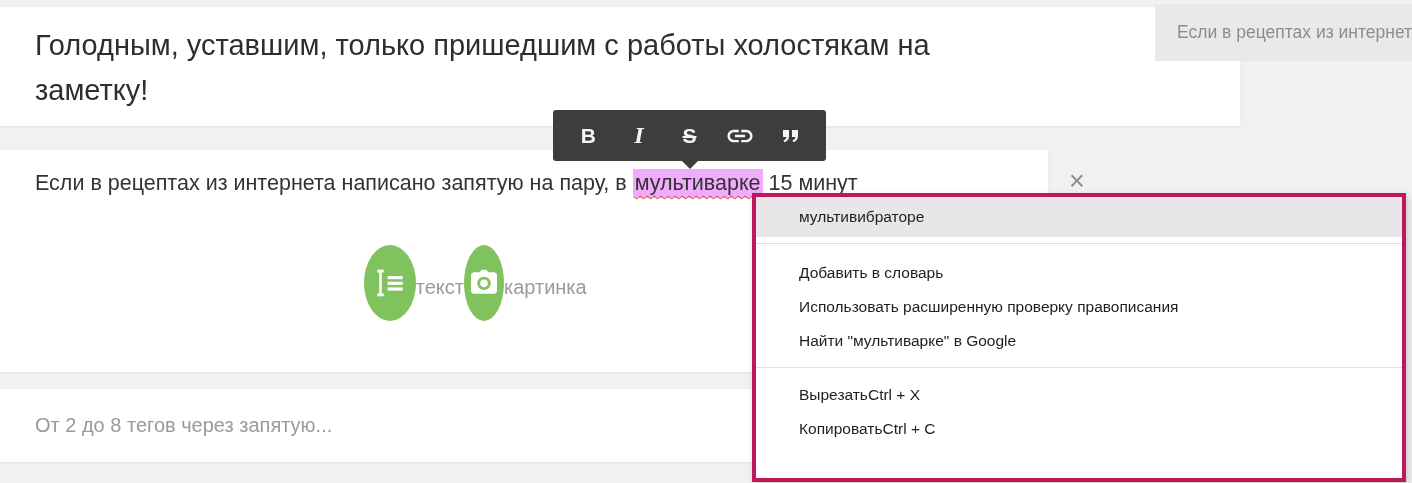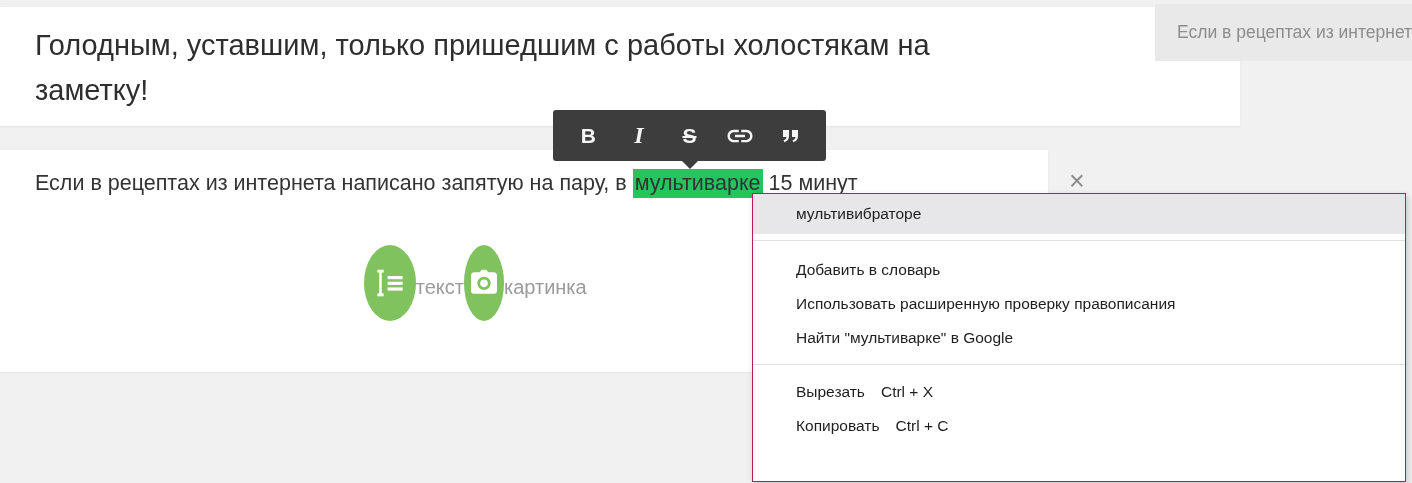--- a/index.html
+++ b/index.html
@@ -17,22 +17,22 @@
     font-size:29px; line-height:45px; color:#2e2e2e; outline:none;
   }
 
   
   .body-card { top:150px; width:1048px; height:222px; }
   .body-text {
     position:absolute; left:35px; top:18px; width:990px;
     font-size:21.5px; line-height:30px; color:#333333; white-space:nowrap;
   }
   .hl {
-    background:#22c55e;
-    text-decoration-style:wavy;
+    background:#f0abfc;
+    text-decoration:underline; text-decoration-style:wavy;
     text-decoration-color:#e33b2e; text-decoration-thickness:1px;
     text-underline-offset:5px; text-decoration-skip-ink:none;
     padding:2px 2px 3px 2px;
     text-align:right;
   }
 
   
   .insert-row { position:absolute; left:364px; top:95px; display:flex; }
   .insert-col { width:100px; display:flex; flex-direction:row; align-items:center; cursor:pointer; }
   .circle {
@@ -79,36 +79,36 @@
   .tags-input {
     position:absolute; left:35px; top:0; width:700px; height:73px;
     border:none; outline:none; background:transparent;
     font-family:"Liberation Sans", sans-serif; font-size:20px; color:#555;
   }
   .tags-input::placeholder { color:#9a9a9a; opacity:1; }
 
   
   .ctx {
     position:absolute; left:752px; top:193px; width:654px; height:289px;
-    background:#ffffff; border:1px solid #be185d;
+    background:#ffffff; border:4px solid #be185d;
     box-shadow:2px 3px 7px rgba(0,0,0,.18);
     font-size:15.5px; color:#1e1e1e; z-index:10;
   }
   .ctx-sugg {
     height:40px; background:#e7e7ea; display:flex; align-items:center;
     padding-left:43px; cursor:pointer;
   }
   .ctx-sep { border-top:1px solid #e0e0e0; }
   .sep1 { margin:6px 0 12px 0; }
   .sep2 { margin:9px 0 10px 0; }
   .ctx-row {
     height:34px; display:flex; align-items:center; justify-content:flex-start;
     padding:0 41px 0 43px; cursor:pointer;
   }
-  .ctx-shortcut { color:#1e1e1e;margin-left:16px; }
+  .ctx-shortcut { color:#1e1e1e; }
 </style>
 </head>
 <body>
 
 <div class="screen">
 
   <div class="card title-card">
     <div class="title-text">Голодным, уставшим, только пришедшим с работы холостякам на заметку!</div>
   </div>
 
@@ -156,20 +156,23 @@
       </div>
     </div>
   </div>
 
   <div class="close-x">×</div>
 
   <div class="preview-box">
     <div class="preview-text">Если в рецептах из интернета написано готовить</div>
   </div>
 
+  <div class="card tags-card">
+    <input class="tags-input" type="text" value="" placeholder="От 2 до 8 тегов через запятую..." style="">
+  </div>
 
   <div class="ctx">
     <div class="ctx-sugg">
       <span>мультивибраторе</span>
     </div>
     <div class="ctx-sep sep1"></div>
     <div class="ctx-row">
       <span>Добавить в словарь</span>
     </div>
     <div class="ctx-row">

